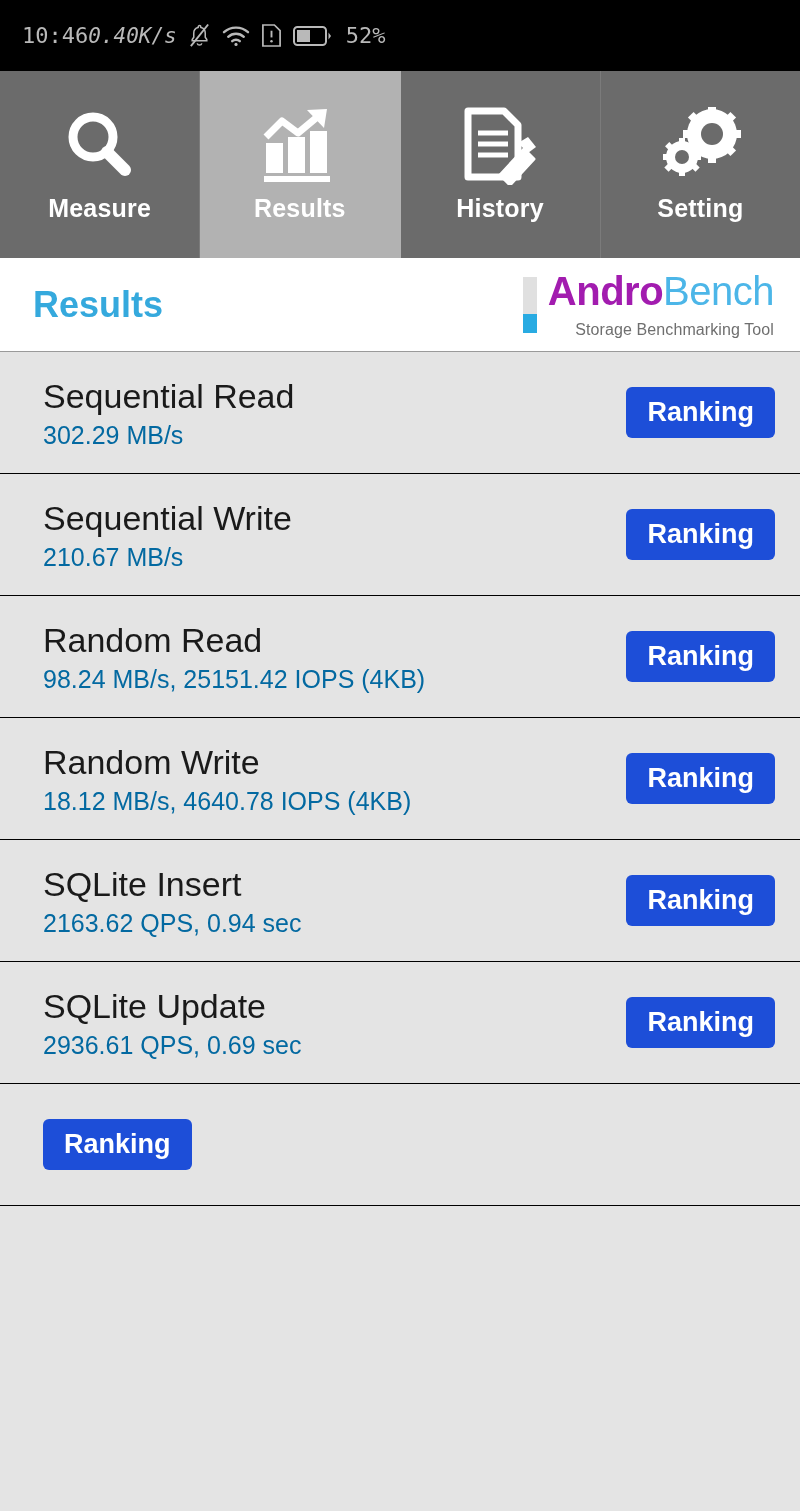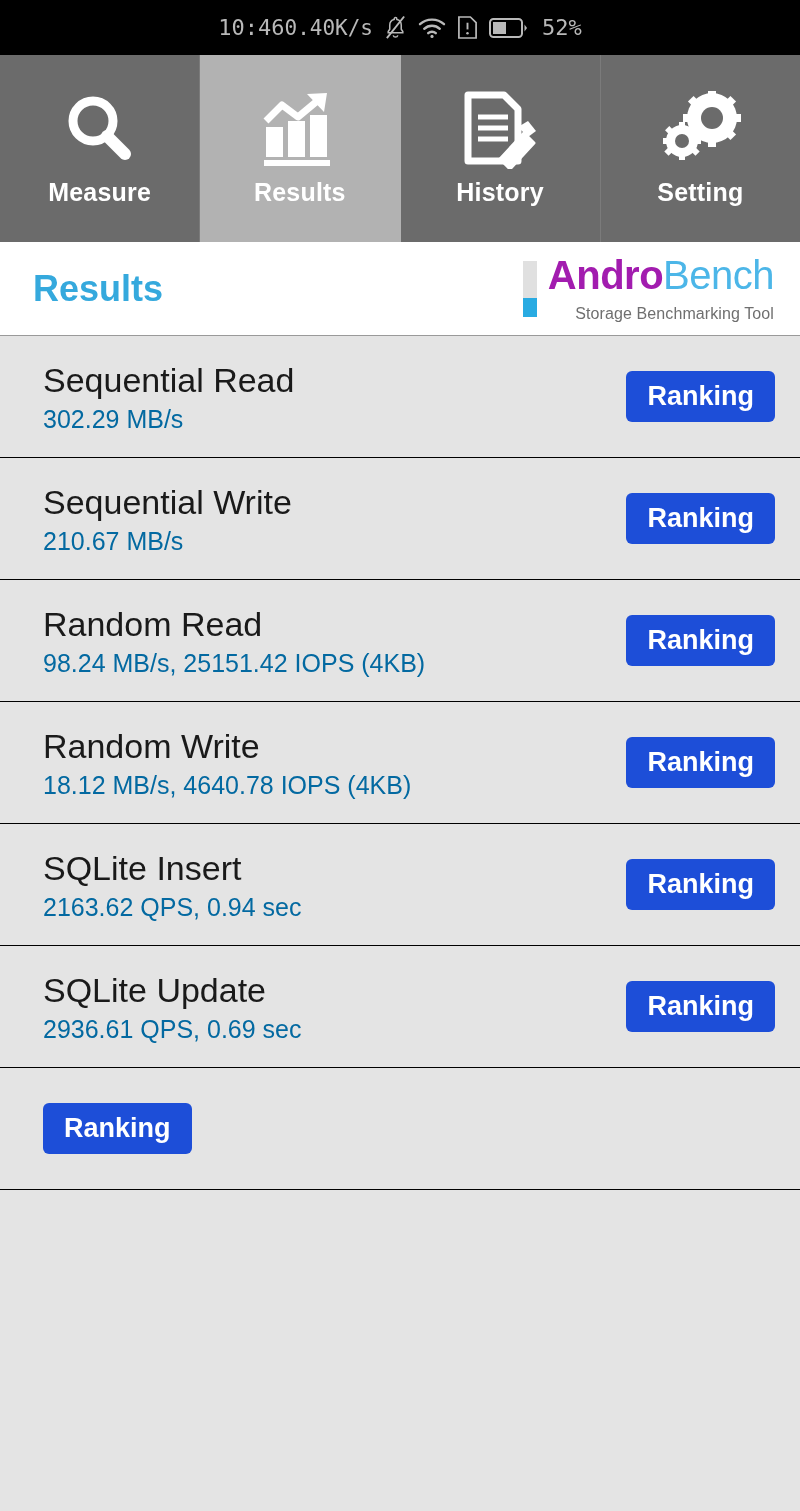--- a/index.html
+++ b/index.html
@@ -5,27 +5,27 @@
   * { margin:0; padding:0; box-sizing:border-box; }
   html,body { width:800px; height:1511px; }
   body {
     font-family:"Liberation Sans", sans-serif;
     background:#e4e4e4;
     overflow:hidden;
   }
 
   
   .statusbar {
-    height:55px; background:#000; color:#b9b9b9;
-    display:flex; align-items:center; justify-content:center;
+    height:71px; background:#000; color:#b9b9b9;
+    display:flex; align-items:center; justify-content:flex-start;
     padding:0 22px; font-size:22px;
     font-family:"DejaVu Sans Mono", monospace;
   }
   .sb-right { display:flex; align-items:center; gap:11px; }
-  .sb-net { font-size:21px; letter-spacing:0px; }
+  .sb-net { font-size:21px; letter-spacing:0px;font-style:italic; }
   .sb-pct { font-size:22px; margin-left:2px; }
   .sb-ico { display:inline-flex; align-items:center; }
 
   
   .tabbar { height:187px; display:flex; background:#6b6b6b; }
   .tab {
     flex:1 1 0; display:flex; flex-direction:column;
     align-items:center; justify-content:center;
     background:#6b6b6b; color:#fff; position:relative;
     border-right:1px solid #7b7b7b;

